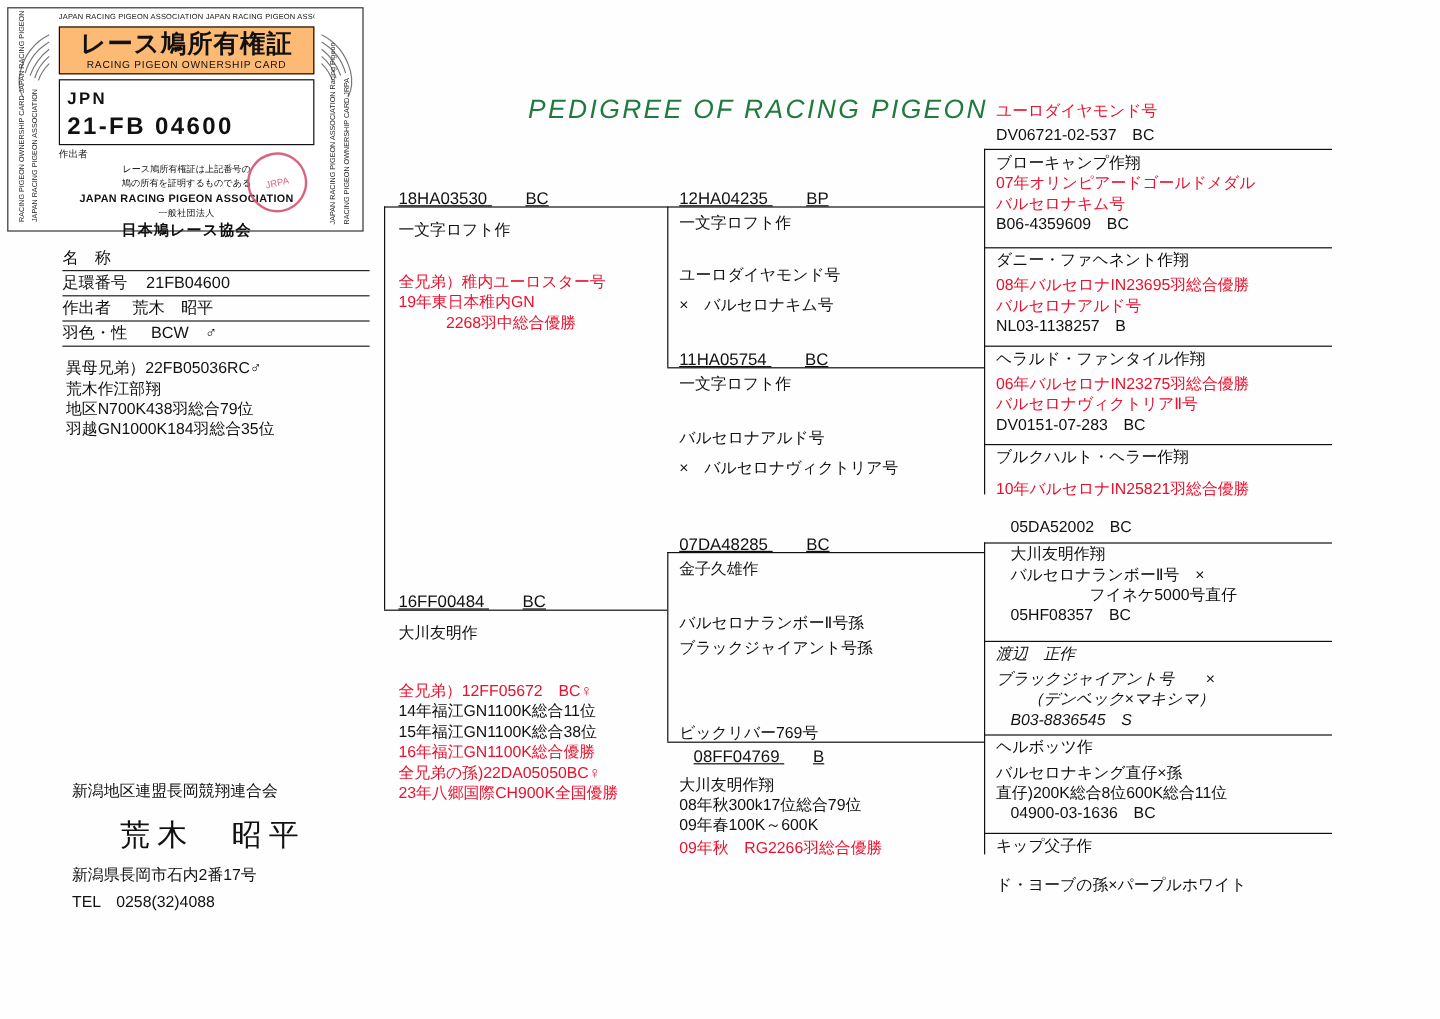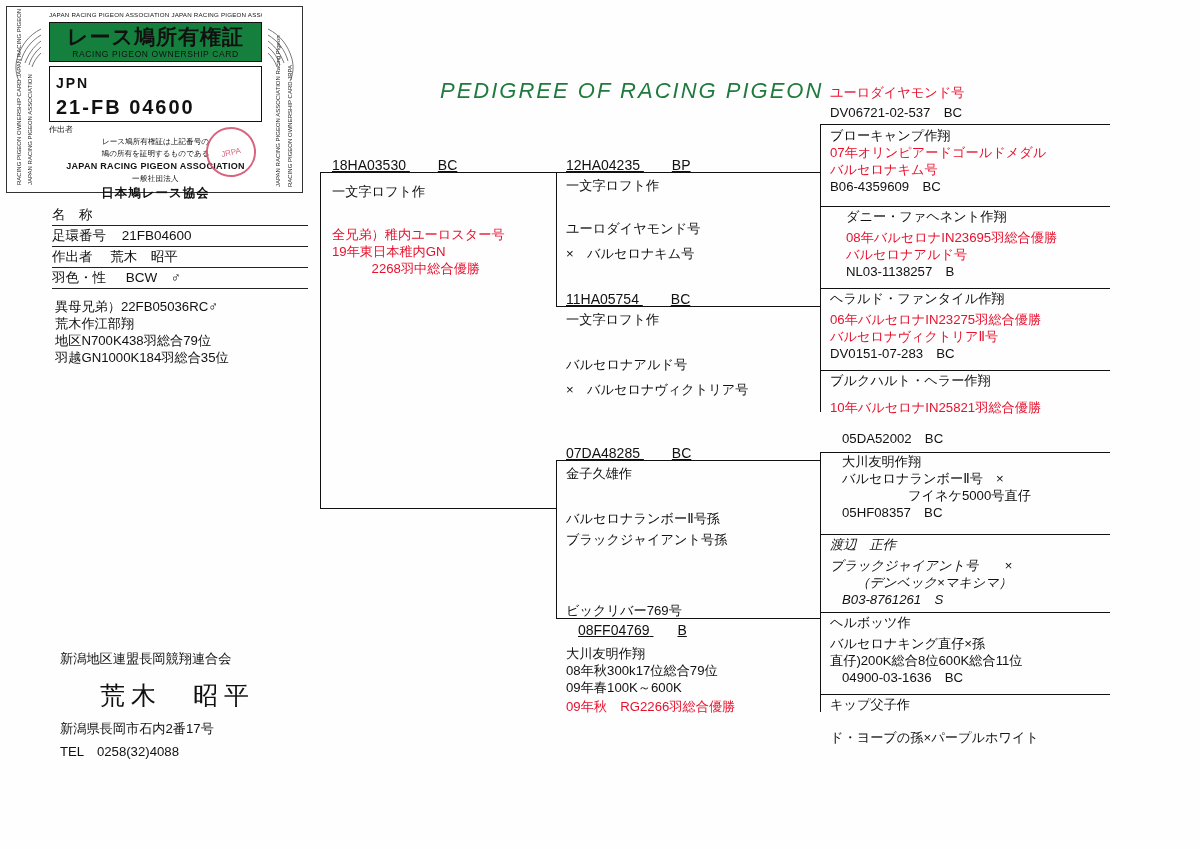--- a/index.html
+++ b/index.html
@@ -19,21 +19,21 @@
   .card{
     position:absolute;left:6px;top:6px;width:295px;height:185px;
     border:1px solid #333;background:#fff;
   }
   .card-inner{position:absolute;left:42px;top:4px;right:40px;bottom:4px;}
   .card-micro{
     font-size:6.2px;letter-spacing:0.2px;text-align:center;color:#111;
     line-height:8px;white-space:nowrap;overflow:hidden;
   }
   .card-title-box{
-    margin-top:3px;border:1.6px solid #111;background:#15803d;
+    margin-top:3px;border:1.6px solid #111;background:#fdba74;
     text-align:center;padding:2px 0 1px;
   }
   .card-title-jp{font-size:21px;font-weight:bold;letter-spacing:1px;line-height:24px;}
   .card-title-en{font-size:8.5px;letter-spacing:0.6px;line-height:11px;}
   .card-number{
     margin-top:4px;border:1.4px solid #111;background:#fff;
     font-size:20px;font-weight:bold;letter-spacing:2px;
     padding:2px 6px;line-height:24px;white-space:nowrap;
   }
   .card-issuer{font-size:8px;margin-top:2px;line-height:11px;}
@@ -191,20 +191,33 @@
     <div class="t14">
       <span>18HA03530</span>
       <span style="margin-left:28px;">BC</span>
     </div>
     <div class="t13" style="margin-top:9px;">一文字ロフト作</div>
     <div class="t13 red" style="margin-top:26px;">全兄弟）稚内ユーロスター号</div>
     <div class="t13 red">19年東日本稚内GN</div>
     <div class="t13 red">　　　2268羽中総合優勝</div>
   </div>
 
+  <div class="abs" style="left:332px;top:492px;">
+    <div class="t14">
+      <span>16FF00484</span>
+      <span style="margin-left:28px;">BC</span>
+    </div>
+    <div class="t13" style="margin-top:9px;">大川友明作</div>
+    <div class="t13 red" style="margin-top:31px;">全兄弟）12FF05672　BC♀</div>
+    <div class="t13">14年福江GN1100K総合11位</div>
+    <div class="t13">15年福江GN1100K総合38位</div>
+    <div class="t13 red">16年福江GN1100K総合優勝</div>
+    <div class="t13 red">全兄弟の孫)22DA05050BC♀</div>
+    <div class="t13 red">23年八郷国際CH900K全国優勝</div>
+  </div>
 
   <div class="abs" style="left:566px;top:156px;">
     <div class="t14">
       <span>12HA04235</span>
       <span style="margin-left:28px;">BP</span>
     </div>
     <div class="t13" style="margin-top:3px;">一文字ロフト作</div>
     <div class="t13" style="margin-top:26px;">ユーロダイヤモンド号</div>
     <div class="t13" style="margin-top:8px;">×　バルセロナキム号</div>
   </div>
@@ -243,21 +256,21 @@
 
   <div class="abs" style="left:830px;top:84px;">
     <div class="t13 red">ユーロダイヤモンド号</div>
     <div class="t13" style="margin-top:3px;">DV06721-02-537　BC</div>
     <div class="t13" style="margin-top:6px;">ブローキャンプ作翔</div>
     <div class="t13 red">07年オリンピアードゴールドメダル</div>
     <div class="t13 red">バルセロナキム号</div>
     <div class="t13">B06-4359609　BC</div>
   </div>
 
-  <div class="abs" style="left:830px;top:208px;margin-left:16px;">
+  <div class="abs" style="left:830px;top:208px;">
     <div class="t13">ダニー・ファヘネント作翔</div>
     <div class="t13 red" style="margin-top:4px;">08年バルセロナIN23695羽総合優勝</div>
     <div class="t13 red">バルセロナアルド号</div>
     <div class="t13">NL03-1138257　B</div>
   </div>
 
   <div class="abs" style="left:830px;top:290px;">
     <div class="t13">ヘラルド・ファンタイル作翔</div>
     <div class="t13 red" style="margin-top:4px;">06年バルセロナIN23275羽総合優勝</div>
     <div class="t13 red">バルセロナヴィクトリアⅡ号</div>
@@ -274,21 +287,21 @@
     <div class="t13" style="margin-top:6px;">大川友明作翔</div>
     <div class="t13">バルセロナランボーⅡ号　×</div>
     <div class="t13">　　　　　フイネケ5000号直仔</div>
     <div class="t13">05HF08357　BC</div>
   </div>
 
   <div class="abs" style="left:830px;top:536px;font-style:italic;">
     <div class="t13">渡辺　正作</div>
     <div class="t13" style="margin-top:4px;">ブラックジャイアント号　　×</div>
     <div class="t13">　　（デンベック×マキシマ）</div>
-    <div class="t13" style="margin-left:12px;">B03-8761261　S</div>
+    <div class="t13" style="margin-left:12px;">B03-8836545　S</div>
   </div>
 
   <div class="abs" style="left:830px;top:614px;">
     <div class="t13">ヘルボッツ作</div>
     <div class="t13" style="margin-top:4px;">バルセロナキング直仔×孫</div>
     <div class="t13">直仔)200K総合8位600K総合11位</div>
     <div class="t13" style="margin-left:12px;">04900-03-1636　BC</div>
   </div>
 
   <div class="abs" style="left:830px;top:696px;">

